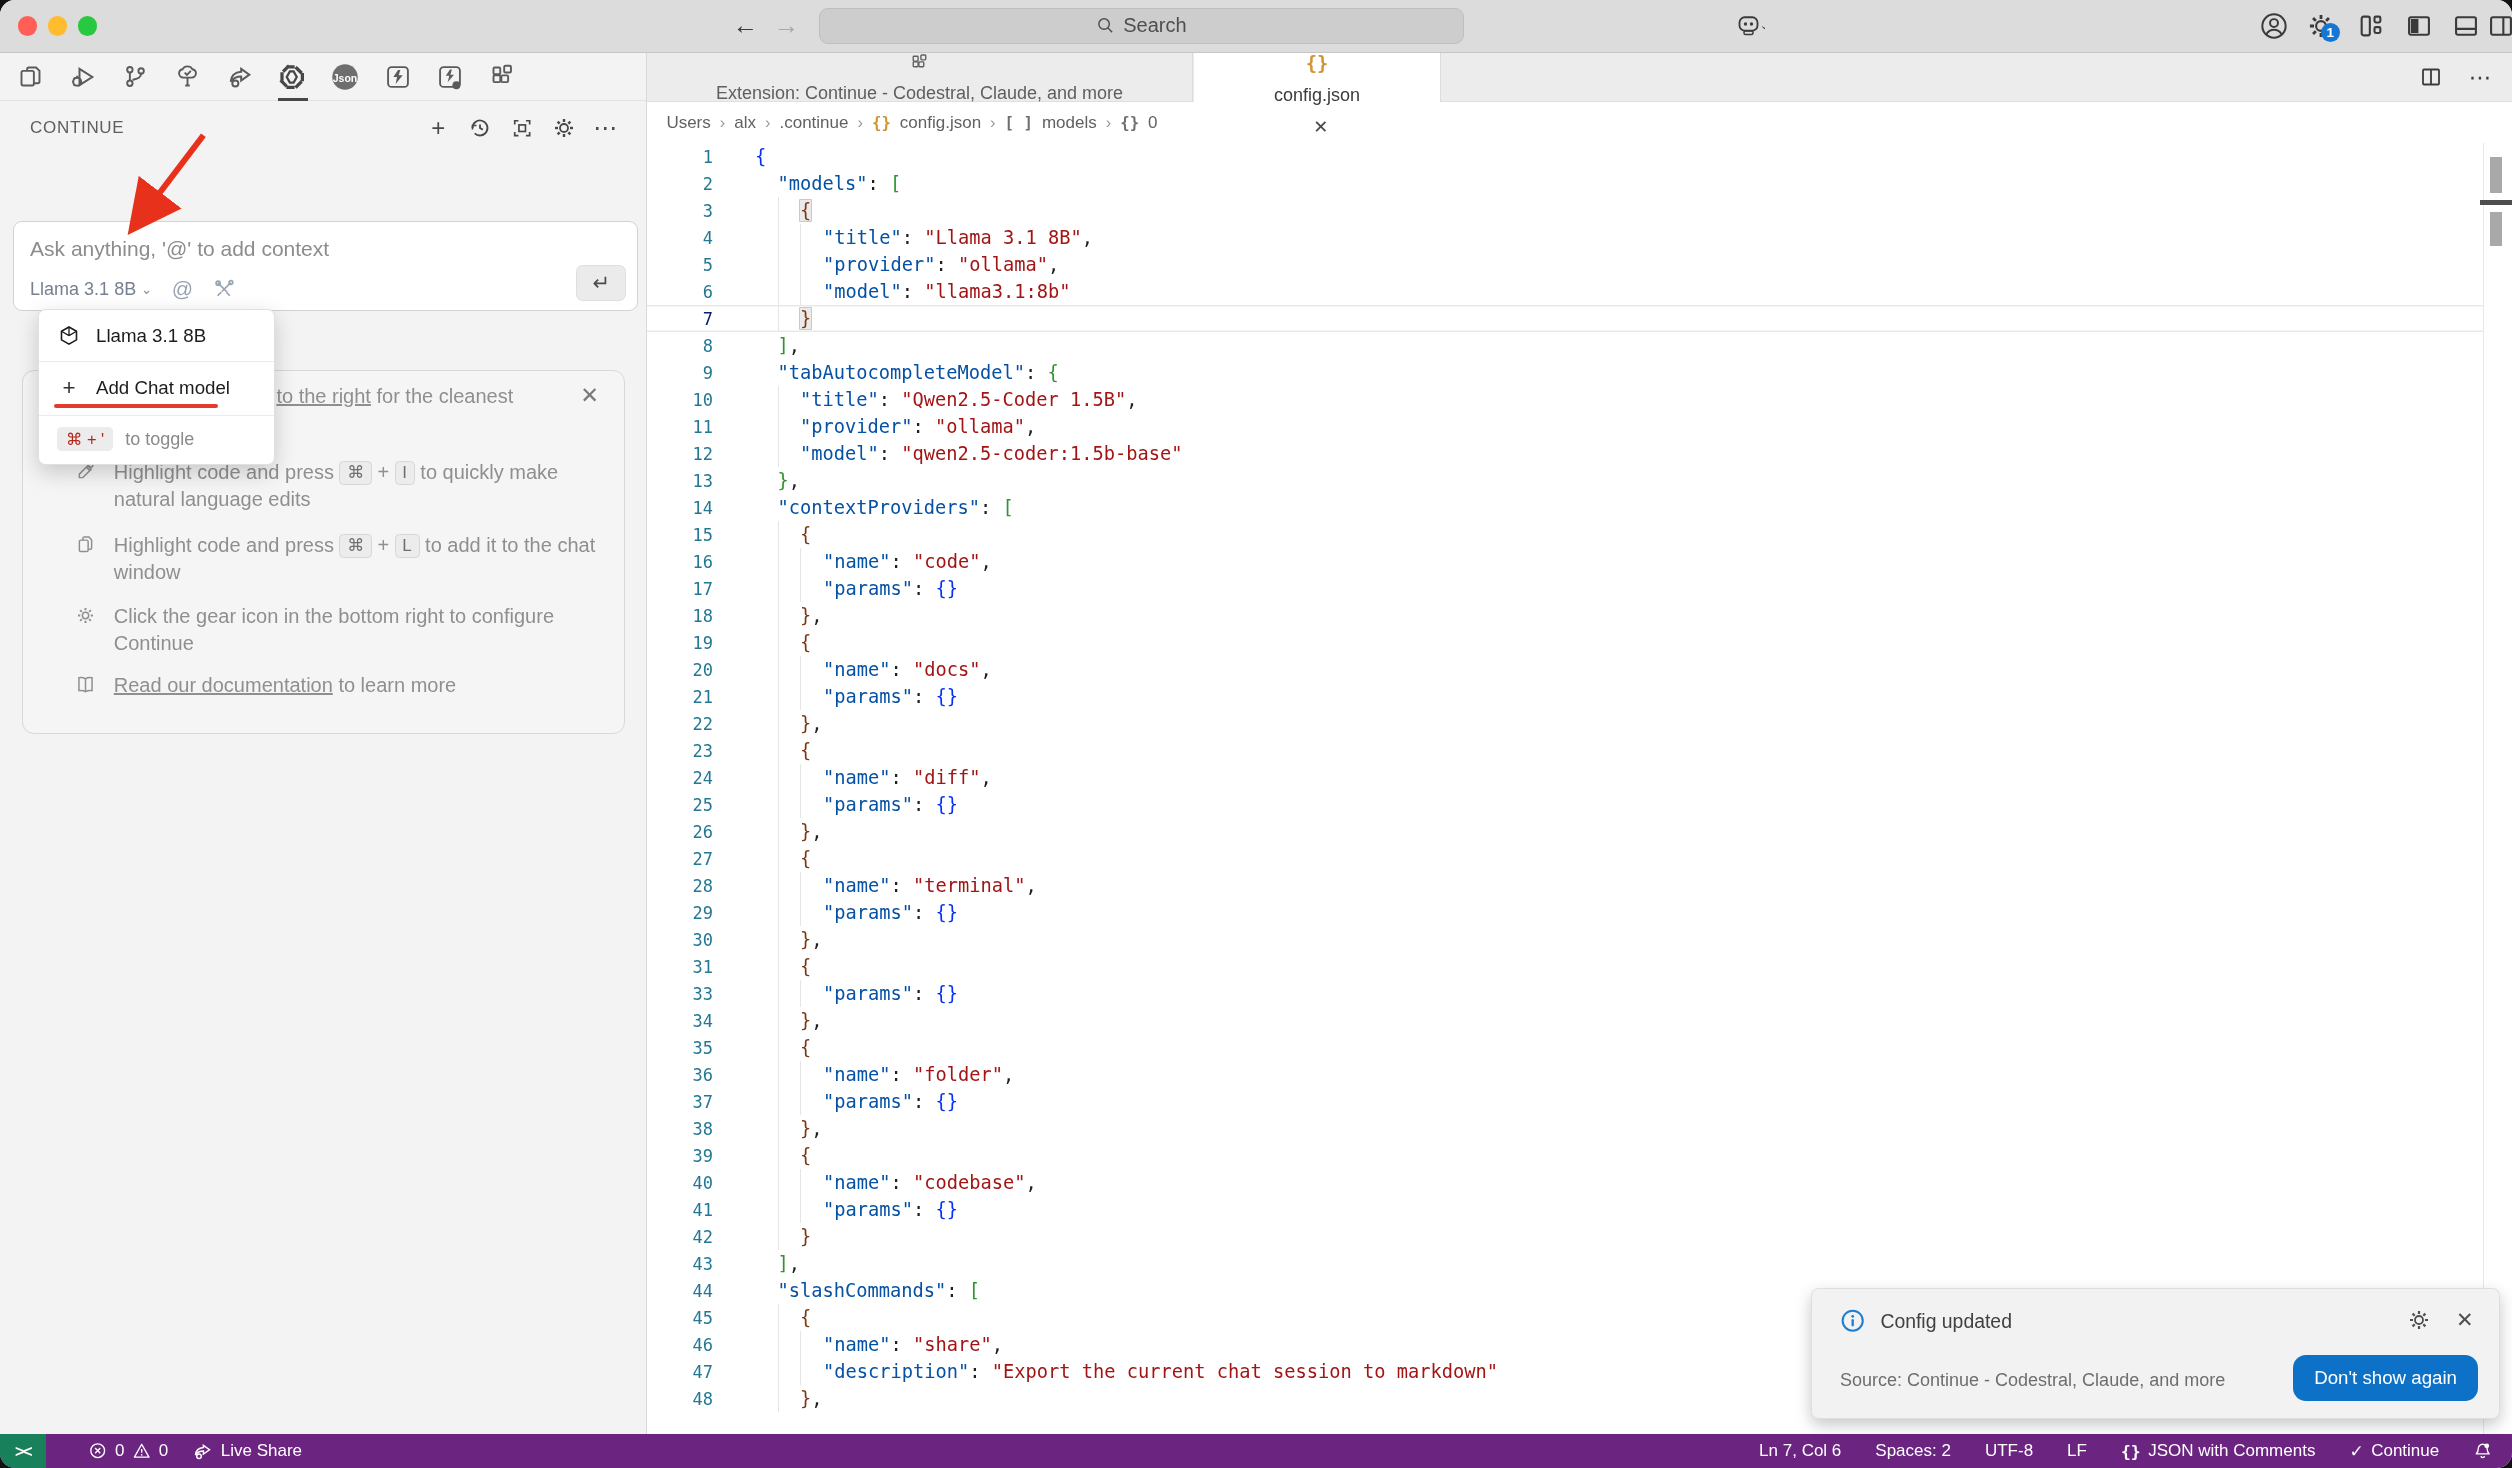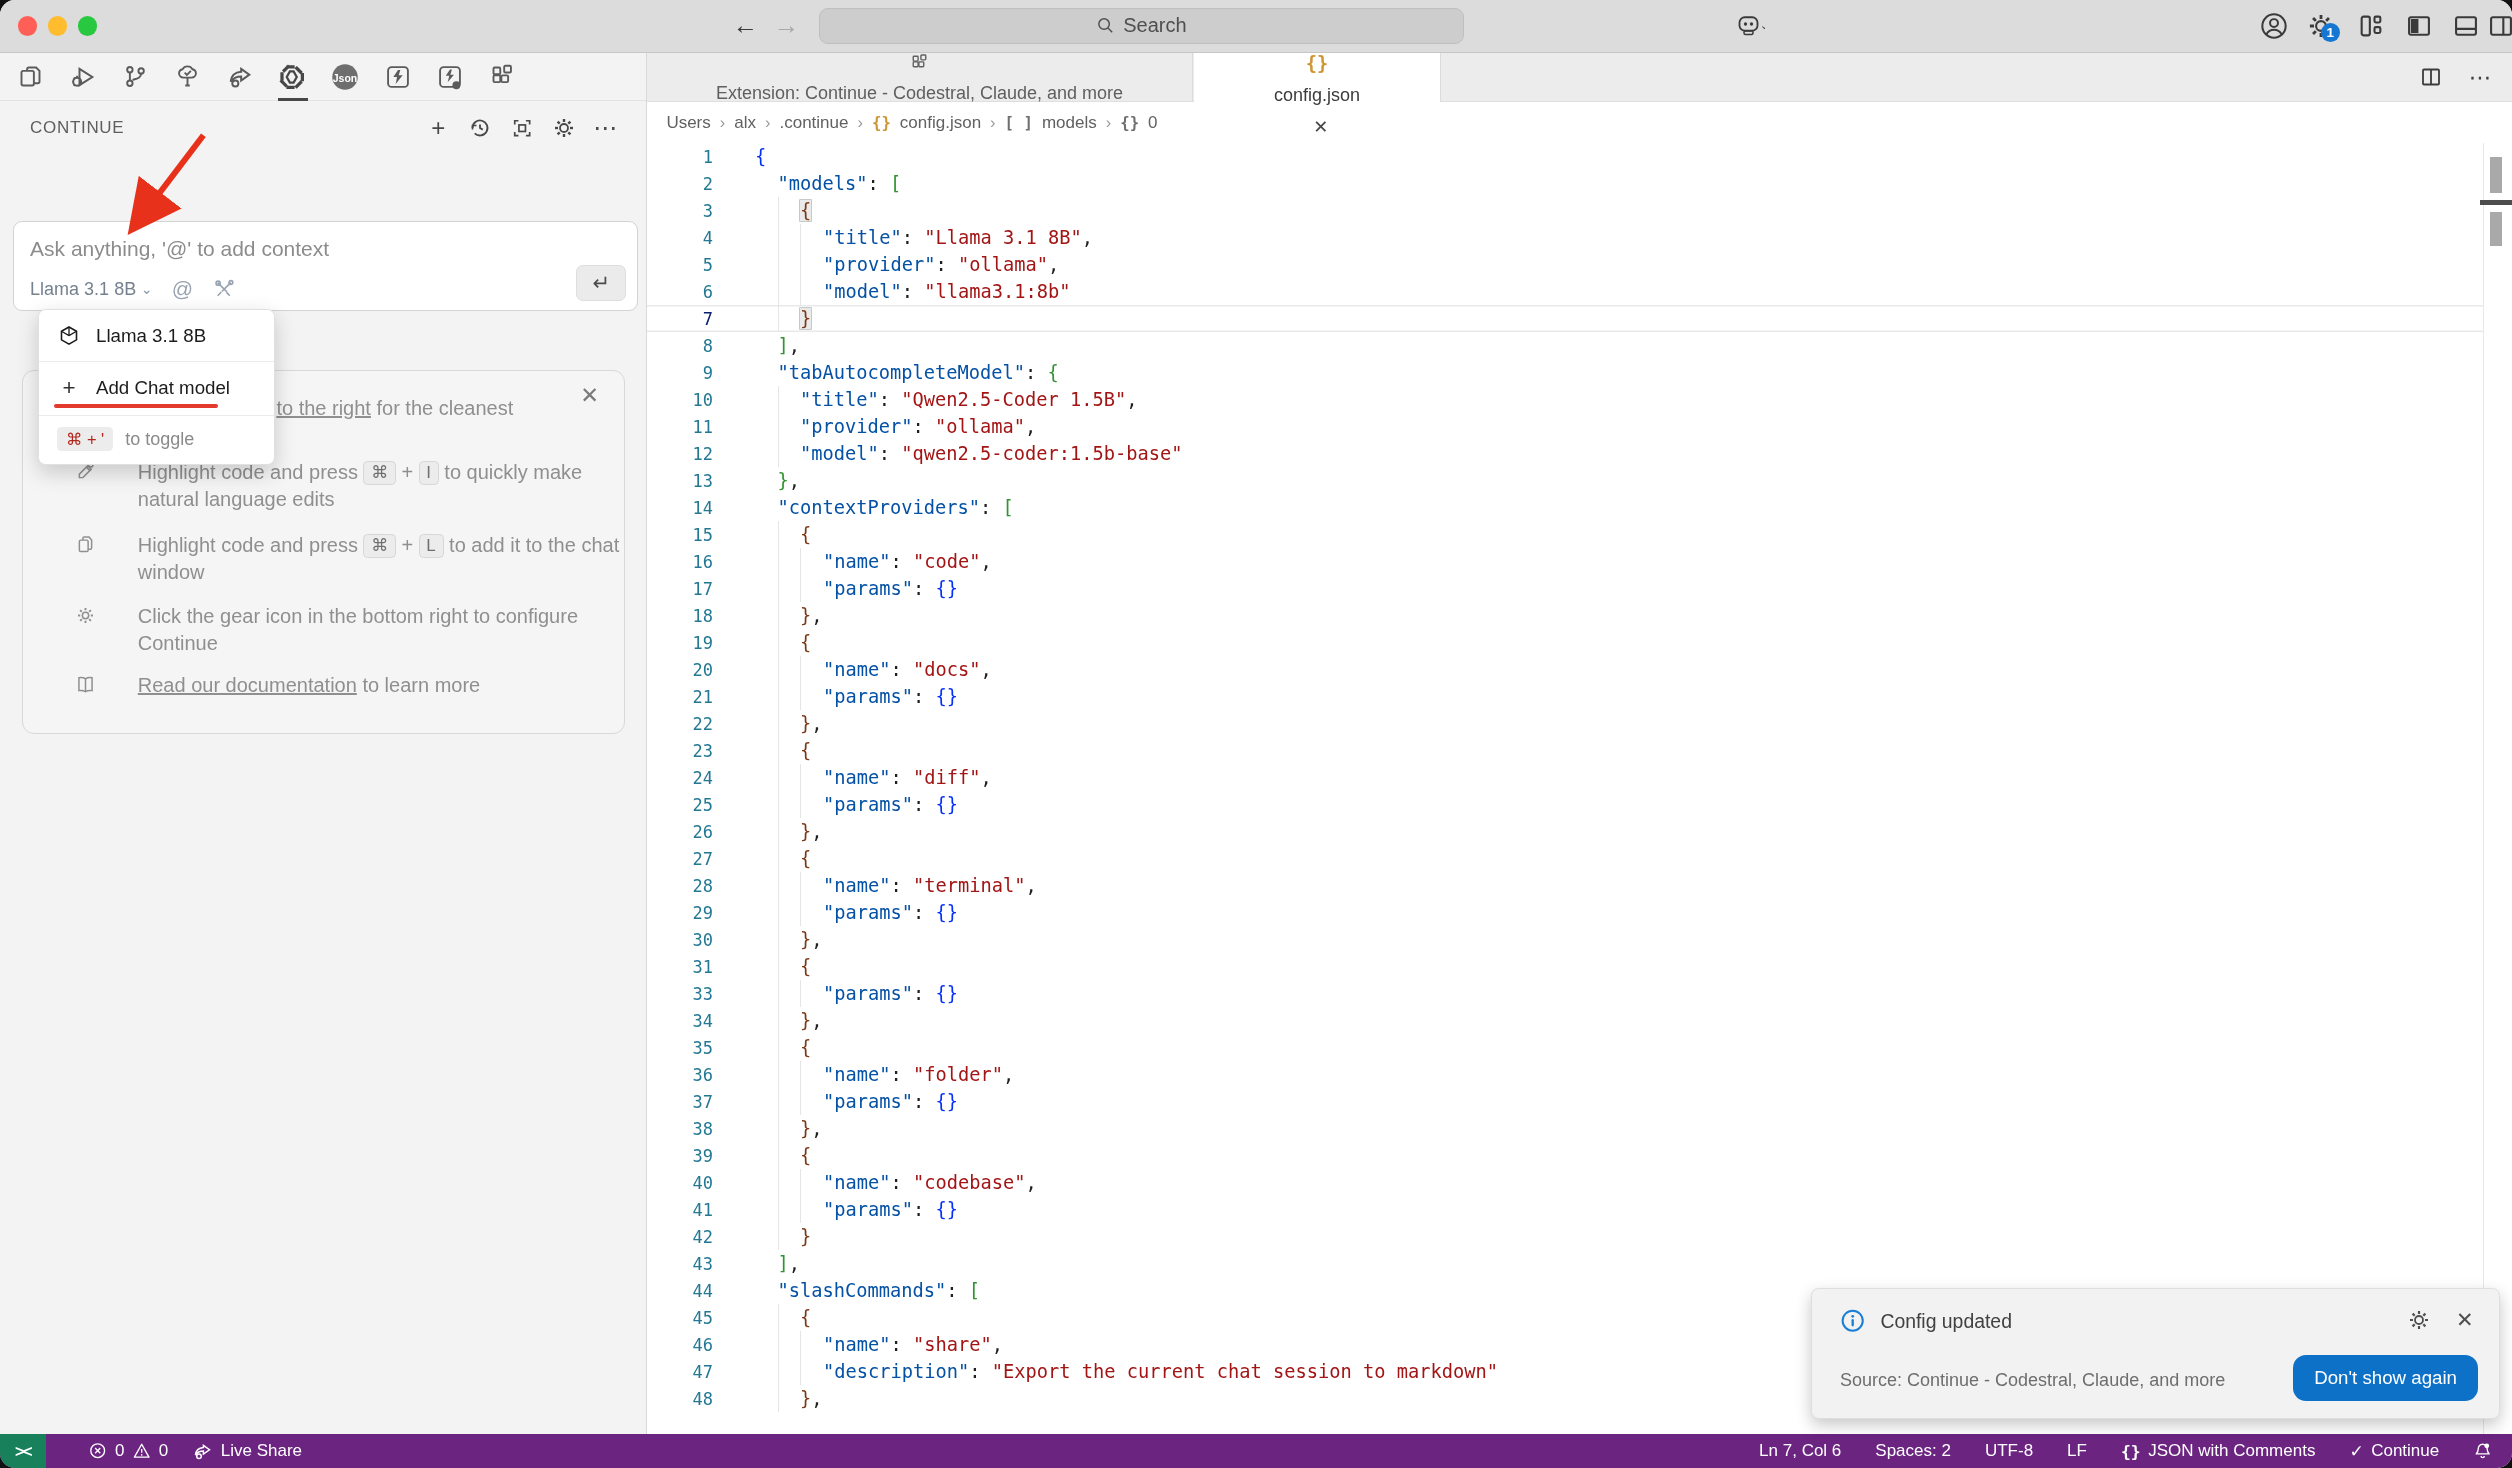--- a/index.html
+++ b/index.html
@@ -31,23 +31,23 @@
   .placeholder{position:absolute;left:16.4px;top:15px;font-size:21px;color:#8c8c8c;}
   .chatfoot{position:absolute;left:16.4px;bottom:9px;display:flex;align-items:center;gap:19.4px;}
   .modelsel{font-size:18px;color:#75818f;display:flex;align-items:center;gap:4.5px;}
   .chev{font-size:14px;color:#8b97a4;}
   .at{font-size:21px;color:#97a3b0;}
   .enterbtn{position:absolute;right:10.5px;bottom:9px;width:48px;height:34px;background:#ebebeb;border:0.7px solid #dedede;border-radius:6.7px;
     display:flex;align-items:center;justify-content:center;font-size:21px;color:#4c4c4c;}
   
   .tips{position:absolute;left:22.4px;top:317px;width:603px;height:364px;background:#f5f5f5;border:0.7px solid #d8d8d8;border-radius:12px;box-sizing:border-box;z-index:1;}
   .tips-x{position:absolute;right:25.4px;top:10.5px;font-size:22.4px;color:#7a7a7a;}
-  .partial{position:absolute;left:253px;top:26px;font-size:20px;color:#8f8f8f;}
+  .partial{position:absolute;left:253px;top:14px;font-size:20px;color:#8f8f8f;}
   .u{text-decoration:underline;}
-  .tiprow{position:absolute;left:52px;display:flex;gap:40px;color:#8f8f8f;font-size:20px;line-height:27px;}
+  .tiprow{position:absolute;left:52px;display:flex;gap:16px;color:#8f8f8f;font-size:20px;line-height:27px;}
   .tiprow .ticon{flex:0 0 22.4px;padding-top:2.2px;color:#8f8f8f;}
   .tiptext{max-width:516px;}
   .key{display:inline-block;background:#ececec;border:0.7px solid #d7d7d7;border-radius:4.5px;padding:0px 6.7px;font-size:17px;color:#6f6f6f;line-height:22.4px;vertical-align:1.5px;}
   
   .dropdown{position:absolute;left:38px;top:256px;width:235px;background:#fff;border:0.7px solid #e0e0e0;border-radius:7.5px;z-index:3;
     box-shadow:0 7.5px 21px rgba(0,0,0,.18);overflow:hidden;}
   .dd-row{display:flex;align-items:center;gap:15px;padding:13.5px 0 13.5px 18px;font-size:18.7px;color:#1c1c1c;}
   .dd-div{height:0.7px;background:#ebebeb;}
   .dd-add{position:relative;}
   .dd-add .redline{position:absolute;left:15px;top:42px;width:164px;height:4.5px;background:#e23b2e;border-radius:2.2px;}

